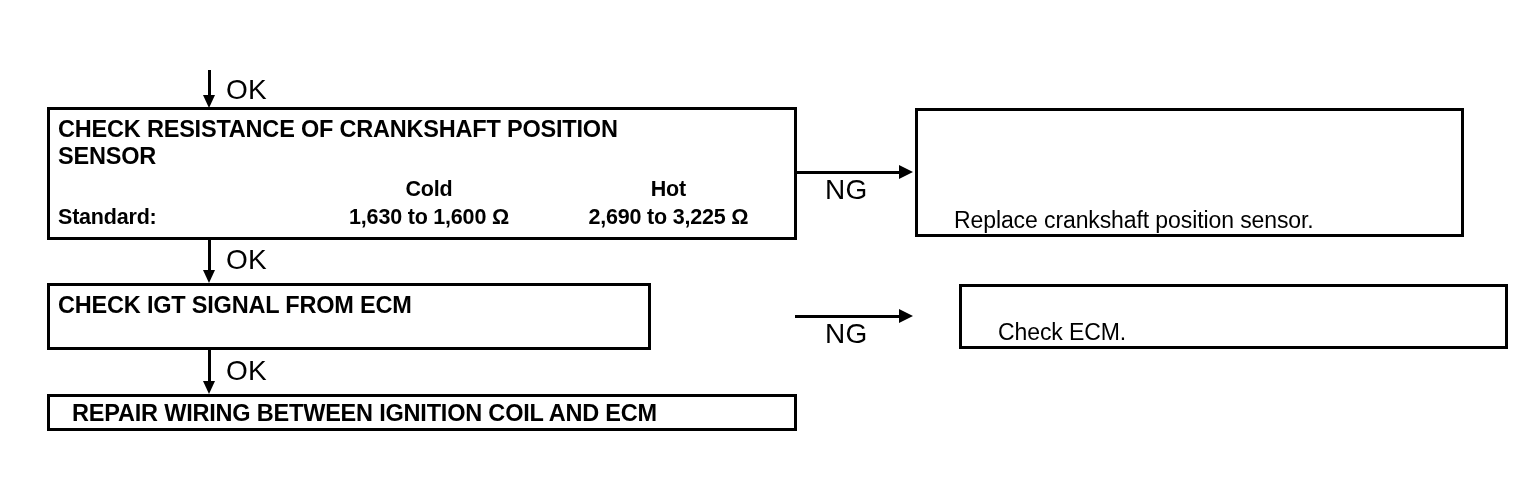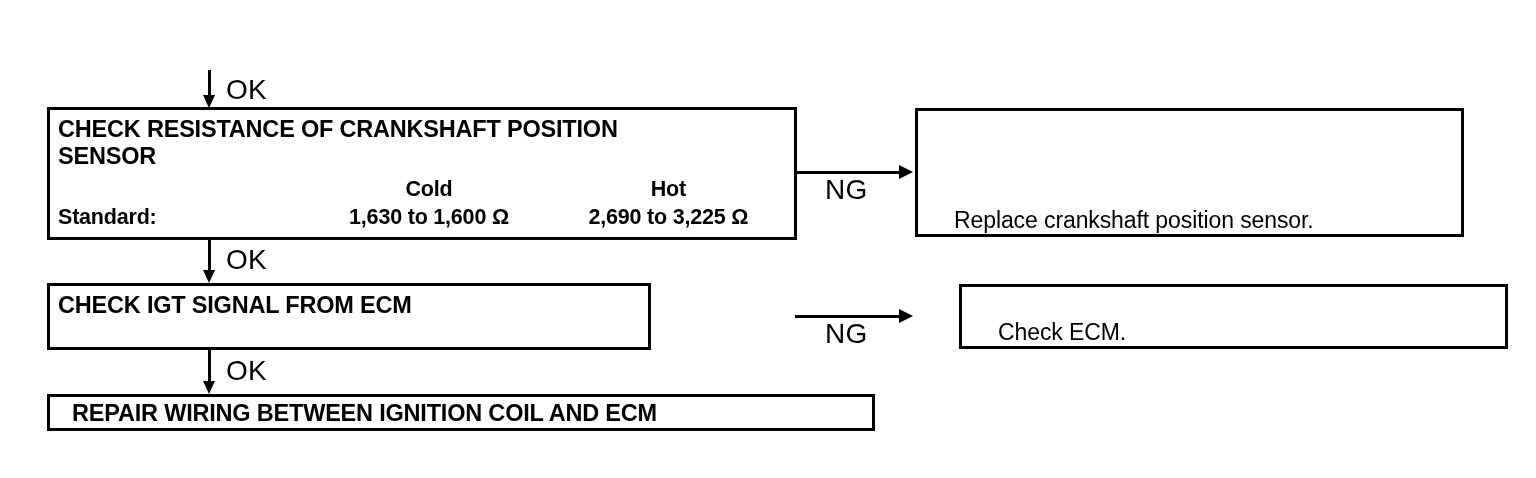--- a/index.html
+++ b/index.html
@@ -59,21 +59,21 @@
   .result-text {
     font-size: 23px;
     line-height: 27px;
     letter-spacing: -0.1px;
     white-space: nowrap;
   }
 
   
   #box-resistance { left: 47px;  top: 107px; width: 750px;  height: 133px; }
   #box-igt        { left: 47px;  top: 283px; width: 604px;  height: 67px;  }
-  #box-repair     { left: 47px;  top: 394px; width: 828px;  height: 37px; padding-left: 22px;  }
+  #box-repair     { left: 47px;  top: 394px; width: 750px;  height: 37px; padding-left: 22px;  }
   #box-replace-sensor { left: 915px; top: 108px; width: 549px; height: 129px; }
   #box-check-ecm      { left: 915px; top: 284px; width: 549px; height: 65px; margin-left: 44px; }
 
   
   .spec-table {
     position: absolute;
     left: 8px;
     top: 66px;
     width: 730px;
     font-weight: bold;

